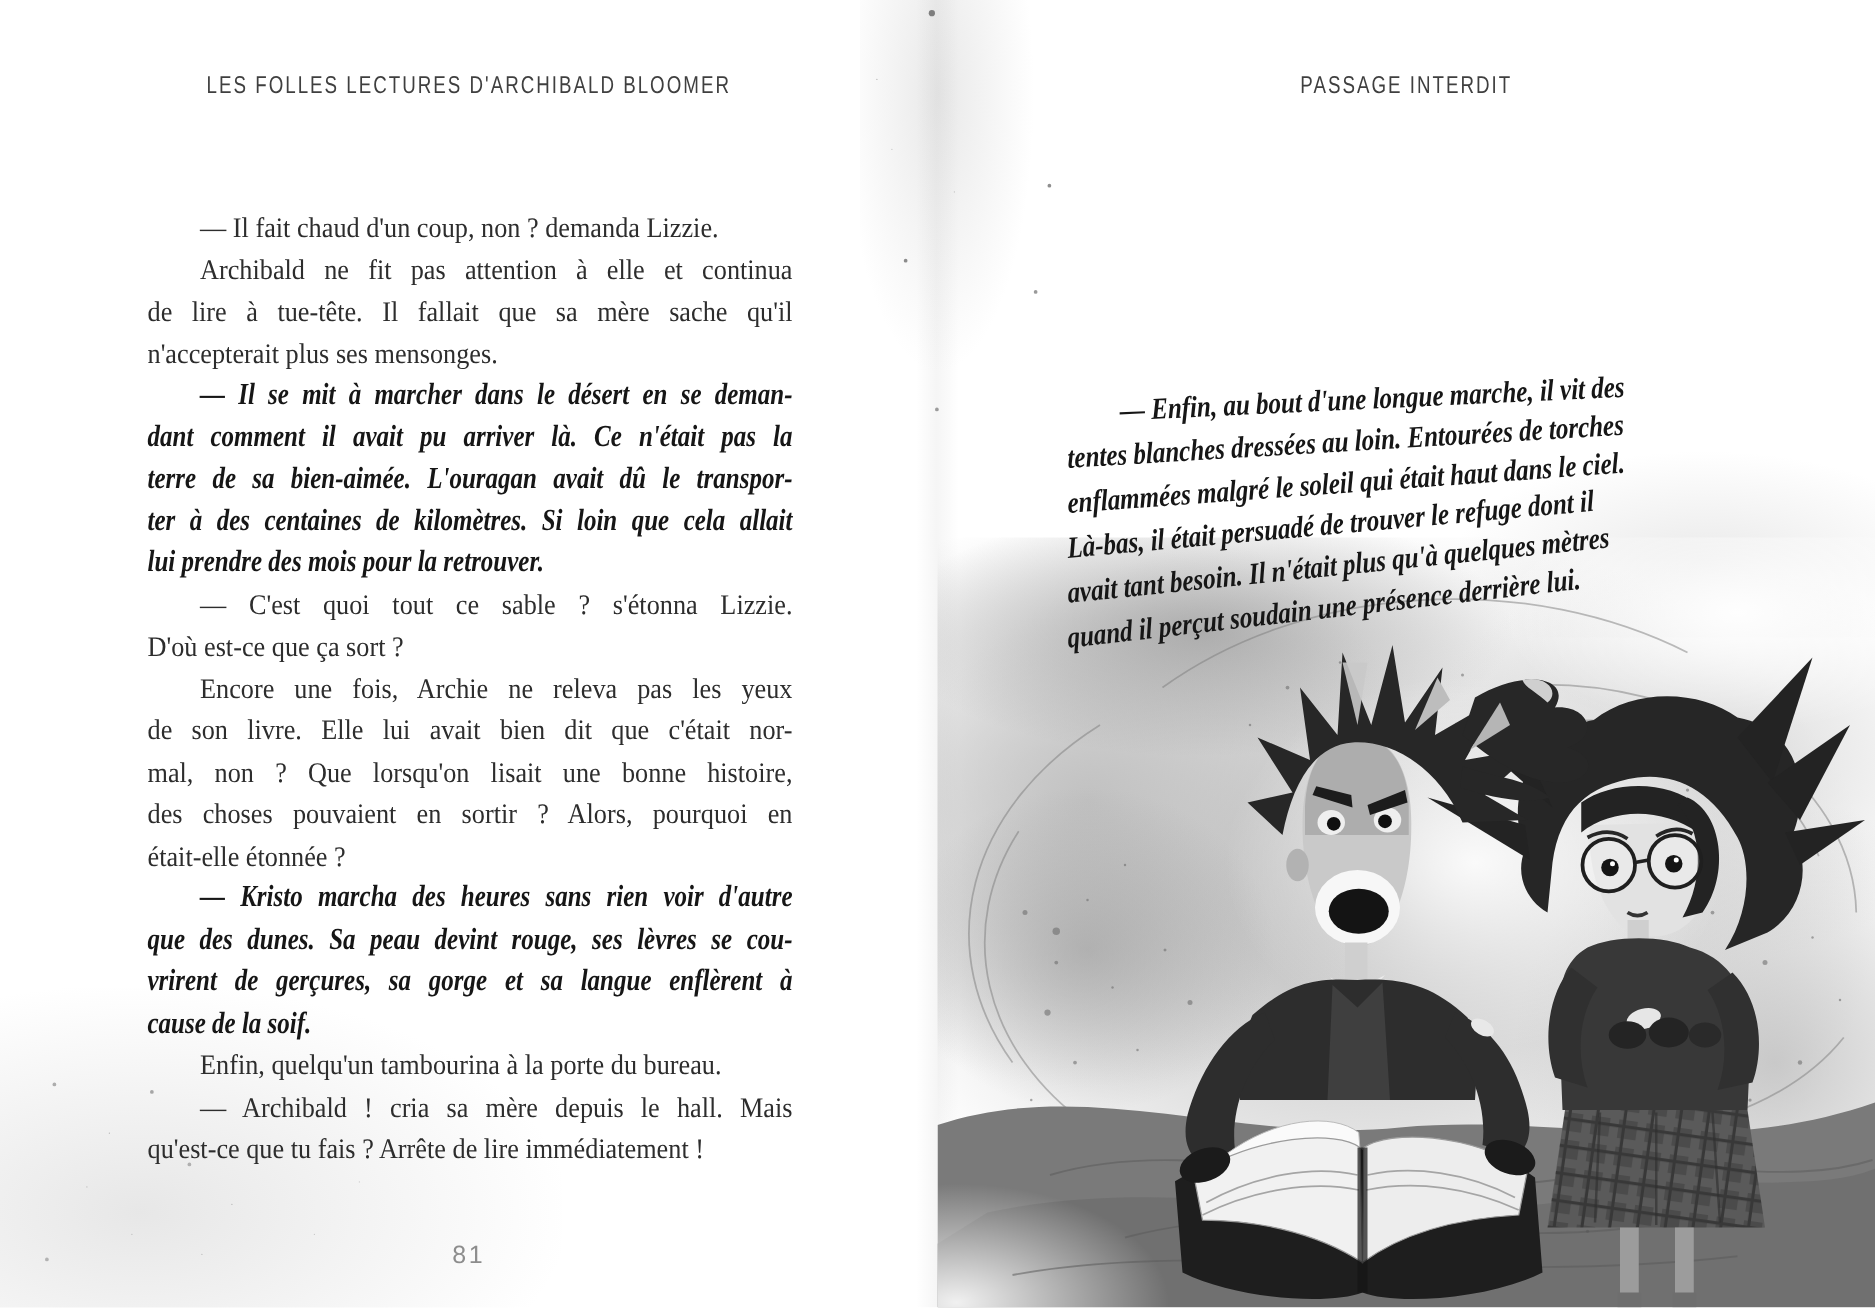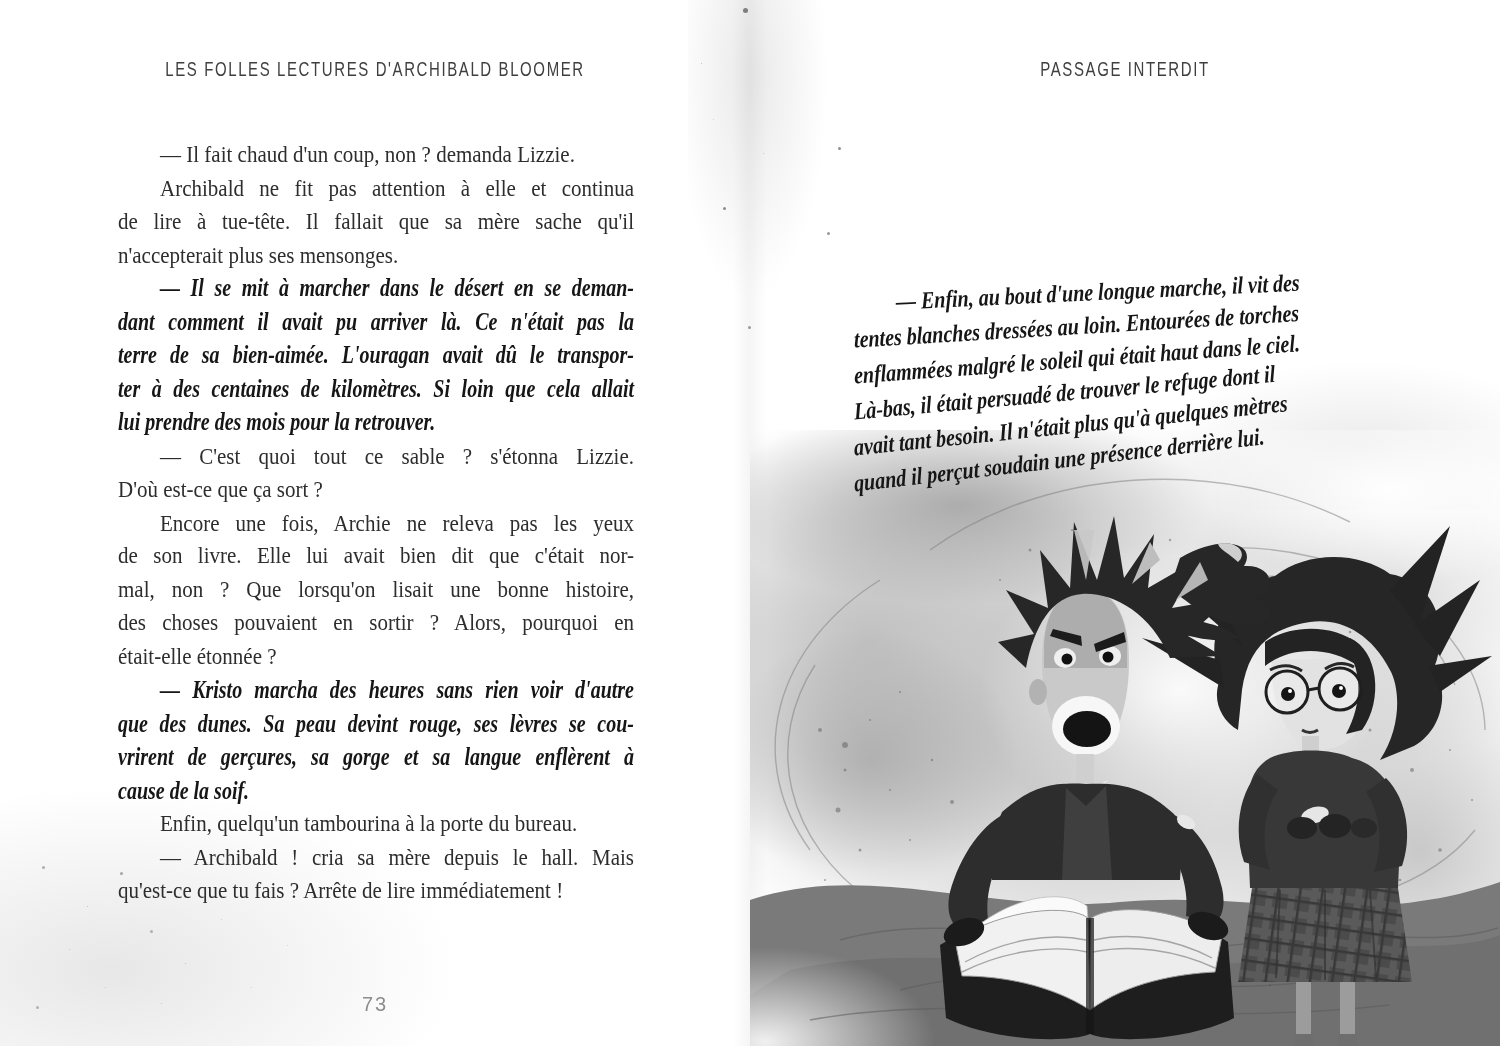--- a/index.html
+++ b/index.html
@@ -10,21 +10,21 @@
   .page{position:absolute;top:0;height:1046px;width:750px;}
   #left-page{left:0;}
   #right-page{left:750px;}
 
   .running-header{
     position:absolute;top:60px;left:0;right:0;text-align:center;
     font-family:"Liberation Sans", sans-serif;font-size:15px;letter-spacing:1.6px;
     color:#3f3f3f;transform:scaleY(1.3);font-weight:500;
   }
 
-  .textblock{position:absolute;z-index:3;}
+  .textblock{position:absolute;z-index:3;margin-top:28px;}
   #left-text{top:138px;left:118px;width:516px;}
   #right-text{top:138px;left:118px;width:522px;}
   #right-script{top:285px;left:104px;width:560px;}
 
   .line{
     height:33.5px;line-height:33.5px;font-size:21px;
     text-align:justify;text-align-last:justify;white-space:nowrap;
     color:#2d2d2d;
   }
   .line.ind{padding-left:42px;}
@@ -102,21 +102,21 @@
       <div class="line serif">des choses pouvaient en sortir ? Alors, pourquoi en</div>
       <div class="line serif last">était-elle étonnée ?</div>
       <div class="line script ind">— Kristo marcha des heures sans rien voir d'autre</div>
       <div class="line script">que des dunes. Sa peau devint rouge, ses lèvres se cou-</div>
       <div class="line script">vrirent de gerçures, sa gorge et sa langue enflèrent à</div>
       <div class="line script last">cause de la soif.</div>
       <div class="line serif ind last">Enfin, quelqu'un tambourina à la porte du bureau.</div>
       <div class="line serif ind">— Archibald ! cria sa mère depuis le hall. Mais</div>
       <div class="line serif last">qu'est-ce que tu fais ? Arrête de lire immédiatement !</div>
     </div>
-  <div id="page-number">73</div>
+  <div id="page-number">81</div>
 </div>
 
 <div class="page" id="right-page">
   <div class="running-header">PASSAGE INTERDIT</div>
   <div class="textblock" id="right-script">
       <div class="line script ind">— Enfin, au bout d'une longue marche, il vit des</div>
       <div class="line script">tentes blanches dressées au loin. Entourées de torches</div>
       <div class="line script">enflammées malgré le soleil qui était haut dans le ciel.</div>
       <div class="line script">Là-bas, il était persuadé de trouver le refuge dont il</div>
       <div class="line script">avait tant besoin. Il n'était plus qu'à quelques mètres</div>

